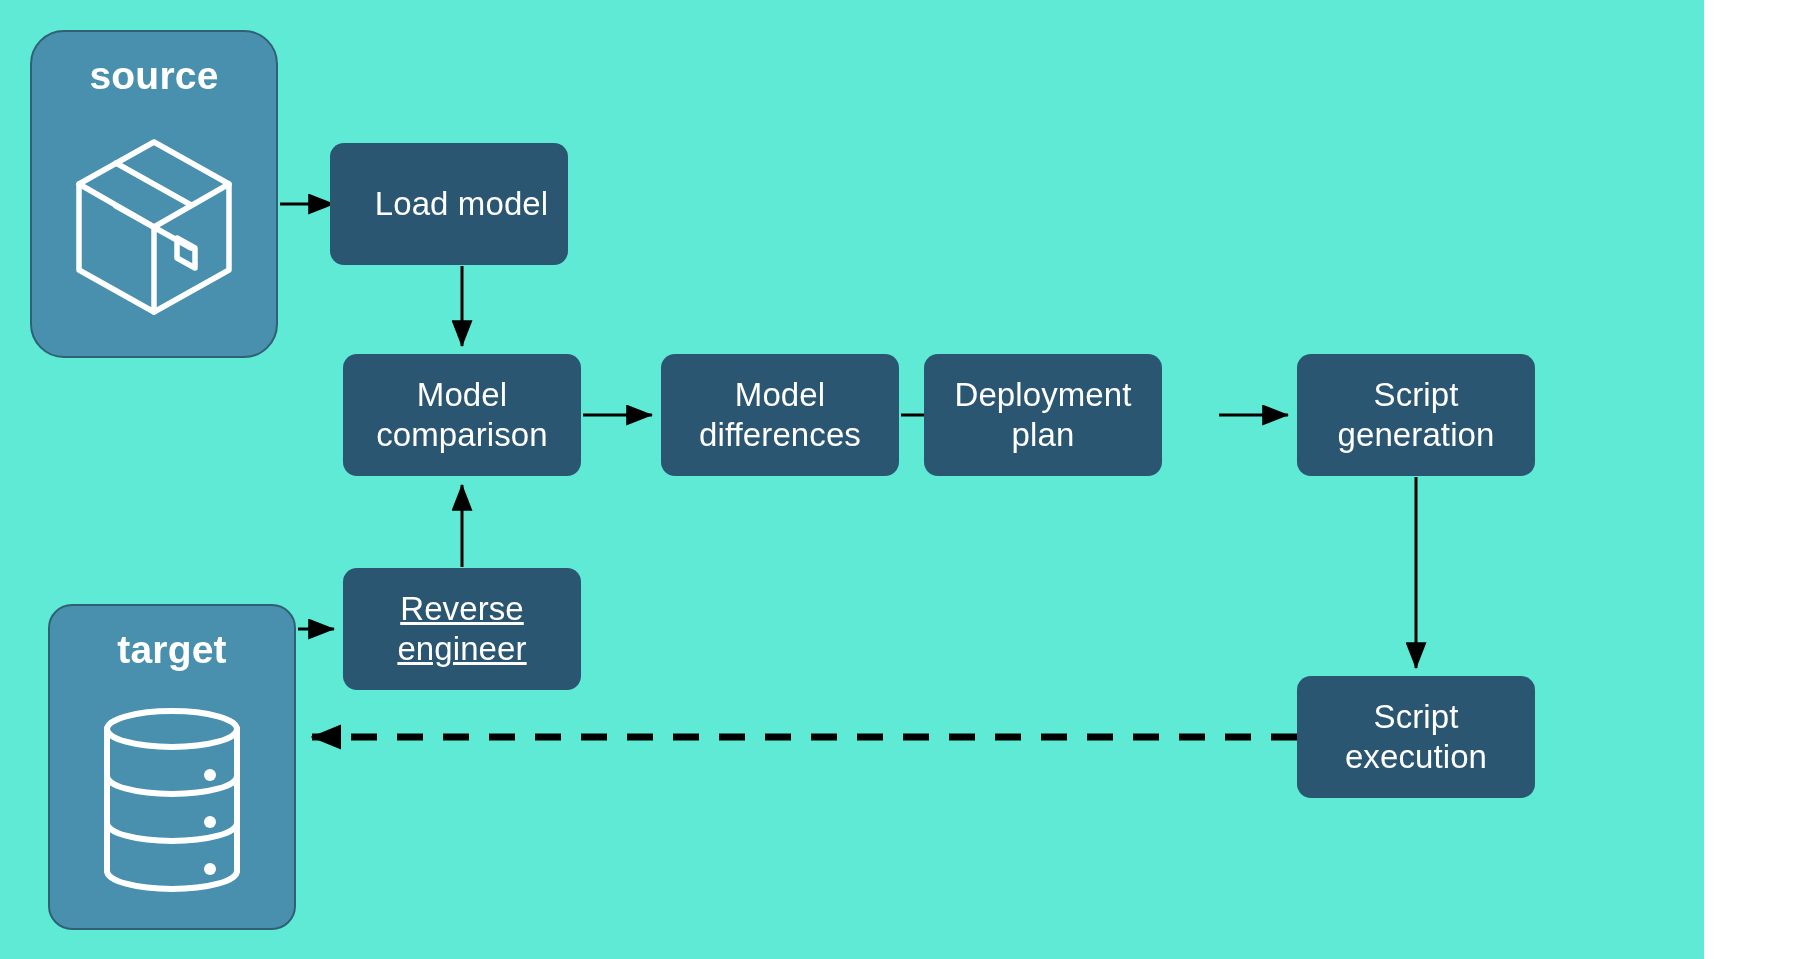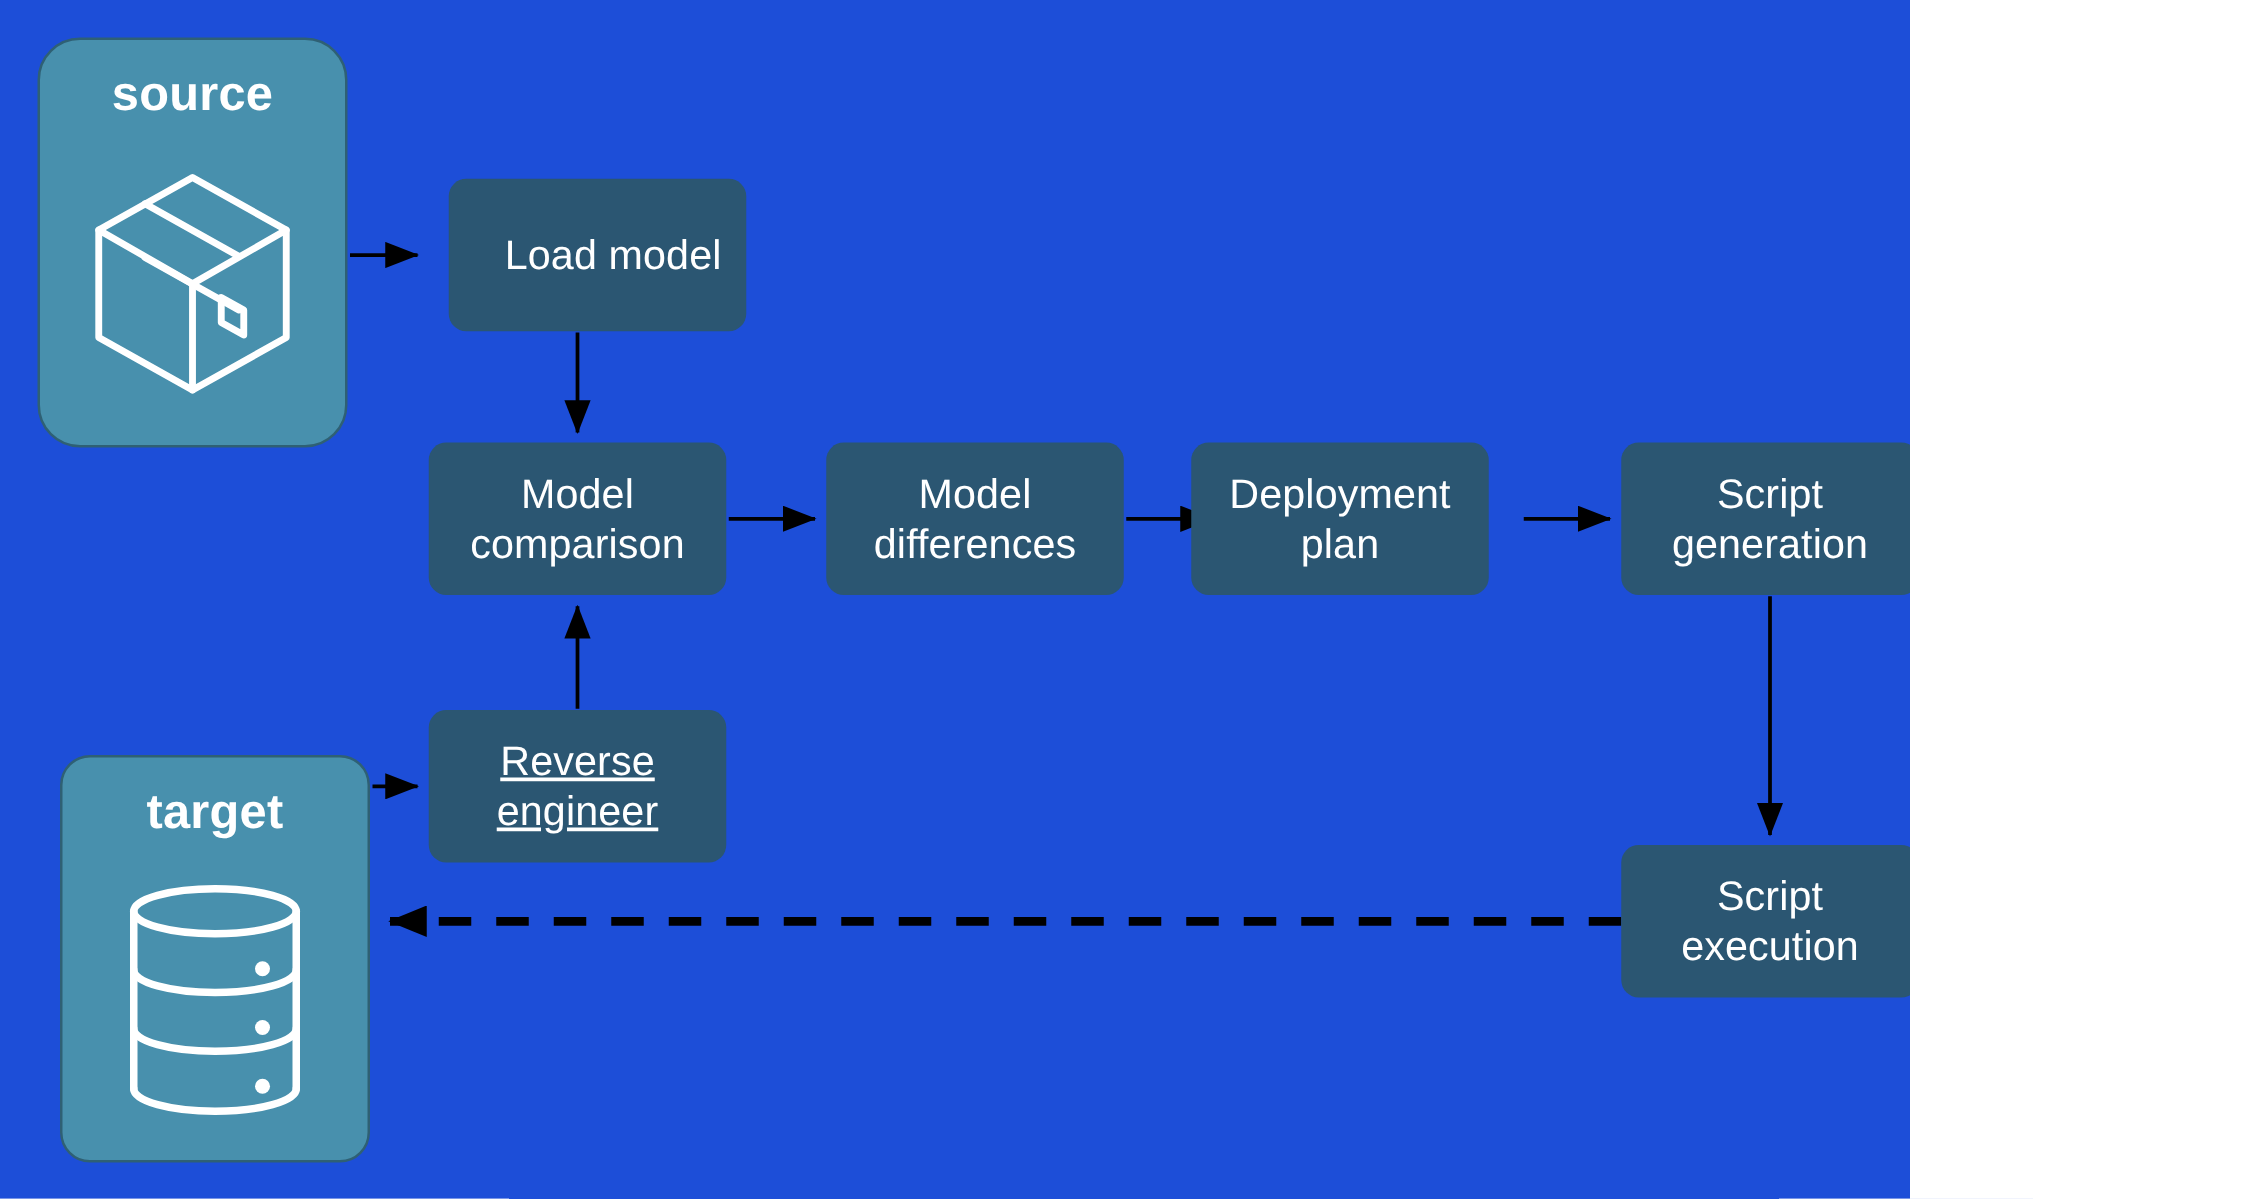--- a/index.html
+++ b/index.html
@@ -6,23 +6,23 @@
   html, body {
     margin: 0;
     padding: 0;
     background: #ffffff;
   }
   body {
     font-family: "Liberation Sans", sans-serif;
   }
   #diagram-root {
     position: relative;
-    width: 1528px;
+    width: 1704px;
     height: 959px;
-    background: #1d4ed8;
+    background: #5eead4;
     overflow: hidden;
   }
   #edge-layer {
     position: absolute;
     left: 0;
     top: 0;
     width: 1800px;
     height: 959px;
     pointer-events: none;
   }
@@ -140,29 +140,29 @@
         <path d="M10 71 A65 18 0 0 0 140 71"></path>
         <path d="M10 118 A65 18 0 0 0 140 118"></path>
 
         <circle cx="113" cy="70" r="6" fill="#ffffff" stroke="none"></circle>
         <circle cx="113" cy="117" r="6" fill="#ffffff" stroke="none"></circle>
         <circle cx="113" cy="164" r="6" fill="#ffffff" stroke="none"></circle>
       </svg>
     </div>
   </div>
 
-  <div class="node proc" id="node-load-model" style="left:359px; top:143px; width:238px; height:122px;padding-left:33px;">Load model</div>
+  <div class="node proc" id="node-load-model" style="left:330px; top:143px; width:238px; height:122px;padding-left:33px;">Load model</div>
 
   <div class="node proc" id="node-model-comparison" style="left:343px; top:354px; width:238px; height:122px;">Model
 comparison</div>
 
   <div class="node proc" id="node-model-differences" style="left:661px; top:354px; width:238px; height:122px;">Model
 differences</div>
 
-  <div class="node proc" id="node-deployment-plan" style="left:953px; top:354px; width:238px; height:122px;">Deployment
+  <div class="node proc" id="node-deployment-plan" style="left:924px; top:354px; width:238px; height:122px;">Deployment
 plan</div>
 
   <div class="node proc" id="node-script-generation" style="left:1297px; top:354px; width:238px; height:122px;">Script
 generation</div>
 
   <div class="node proc" id="node-reverse-engineer" style="left:343px; top:568px; width:238px; height:122px;text-decoration:underline;">Reverse
 engineer</div>
 
   <div class="node proc" id="node-script-execution" style="left:1297px; top:676px; width:238px; height:122px;">Script
 execution</div>

